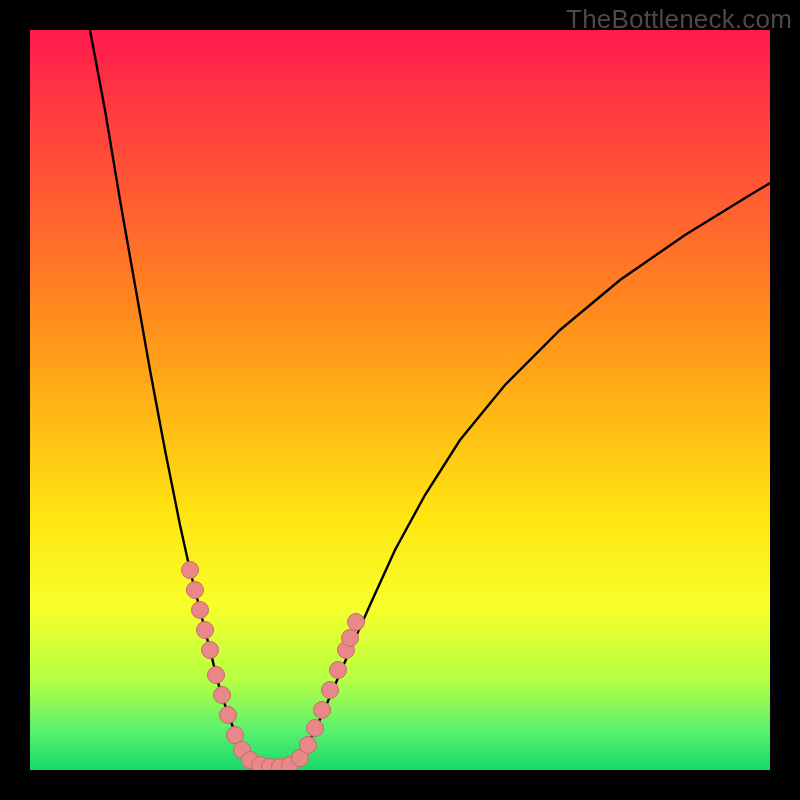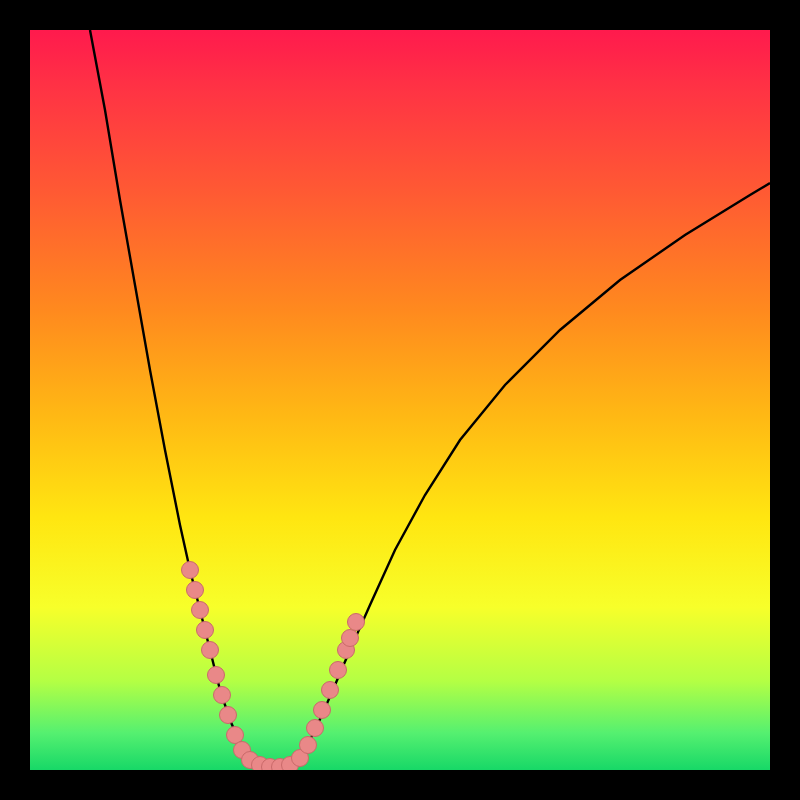--- a/index.html
+++ b/index.html
@@ -53,20 +53,21 @@
     font-size: 26px;
     font-weight: 400;
     color: #4a4a4a;
     letter-spacing: 0.2px;
   }
 </style>
 </head>
 <body>
 
 <div class="frame">
+  <div class="watermark">TheBottleneck.com</div>
   <div class="plot">
     <svg class="curve" viewBox="0 0 740 740" preserveAspectRatio="none">
       <path id="curve-path" fill="none" stroke-width="2.4" stroke="#000000" d="M60 0 L75 80 L90 170 L105 255 L120 340 L135 420 L150 495 L160 540 L170 580 L180 620 L190 660 L200 690 L210 713 L218 728 L218 728 L230 735 L245 737 L260 735 L270 728 L270 728 L280 710 L292 685 L305 655 L320 620 L340 575 L365 520 L395 465 L430 410 L475 355 L530 300 L590 250 L655 205 L720 165 L740 153"></path>
       <g id="markers">
           <circle cx="160" cy="540" r="8.5" fill="#e98888" stroke="#c96a6a" stroke-width="1"></circle>
           <circle cx="165" cy="560" r="8.5" fill="#e98888" stroke="#c96a6a" stroke-width="1"></circle>
           <circle cx="170" cy="580" r="8.5" fill="#e98888" stroke="#c96a6a" stroke-width="1"></circle>
           <circle cx="175" cy="600" r="8.5" fill="#e98888" stroke="#c96a6a" stroke-width="1"></circle>
           <circle cx="180" cy="620" r="8.5" fill="#e98888" stroke="#c96a6a" stroke-width="1"></circle>
           <circle cx="186" cy="645" r="8.5" fill="#e98888" stroke="#c96a6a" stroke-width="1"></circle>

